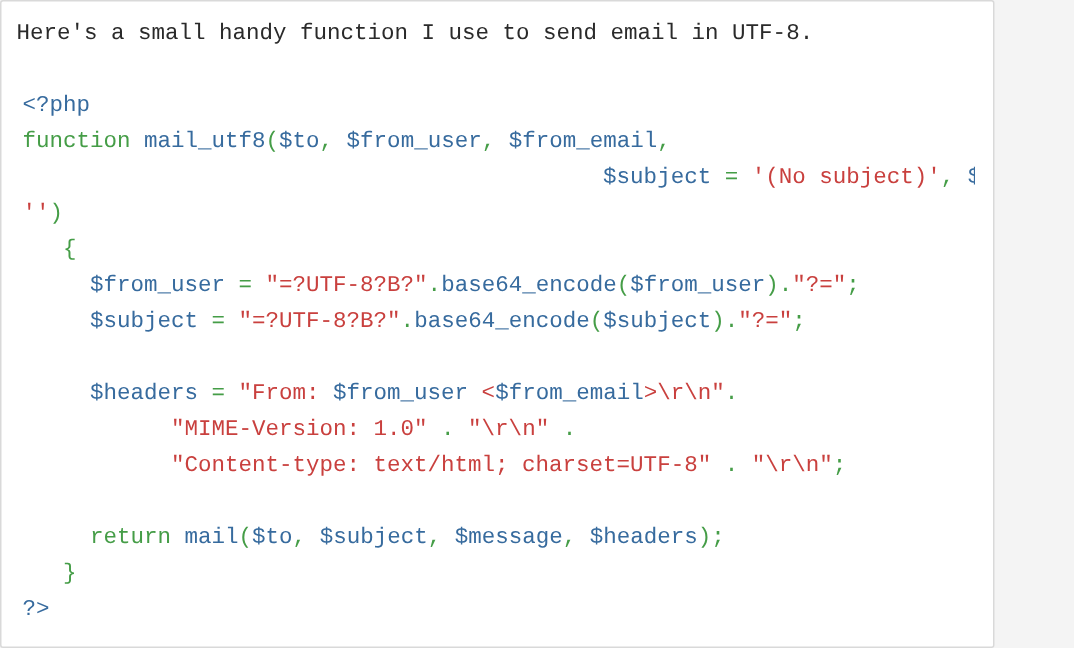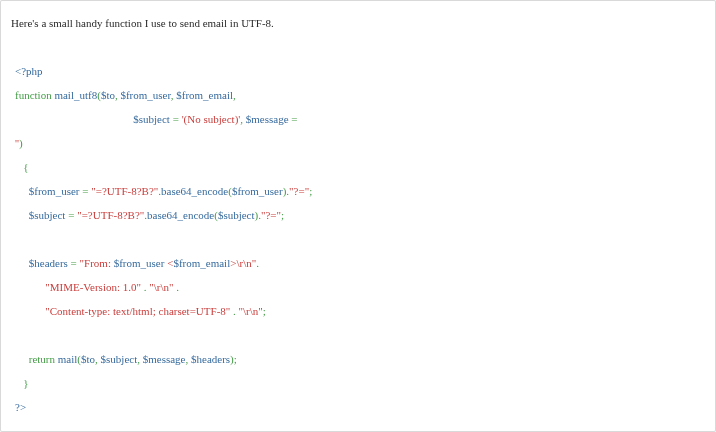--- a/index.html
+++ b/index.html
@@ -7,27 +7,27 @@
     --c-keyword:#459d47;
     --c-string:#c9403e;
     --c-text:#2a2a2a;
     --c-border:#d9d9d9;
     --c-bg:#ffffff;
   }
   html,body{margin:0;padding:0;background:#f4f4f4;}
   body{width:716px;height:432px;}
   .card{
     box-sizing:border-box;
-    width:716px;height:432px;
+    width:663px;height:432px;
     background:var(--c-bg);
     border:1px solid var(--c-border);
     border-radius:2px;
     padding:10px 8px 0 10px;
-    font-family:Liberation Serif, serif;
-    font-size:11px;
+    font-family:Liberation Mono, monospace;
+    font-size:15px;
     line-height:24px;
     overflow:hidden;
   }
   .intro{
     margin:0 0 24px 0;
     color:var(--c-text);
     white-space:pre;
   }
   pre.code{
     margin:4px;

